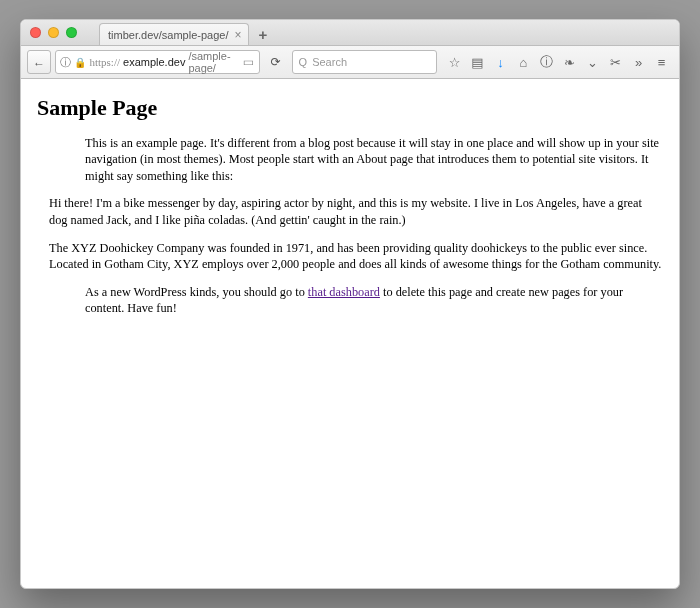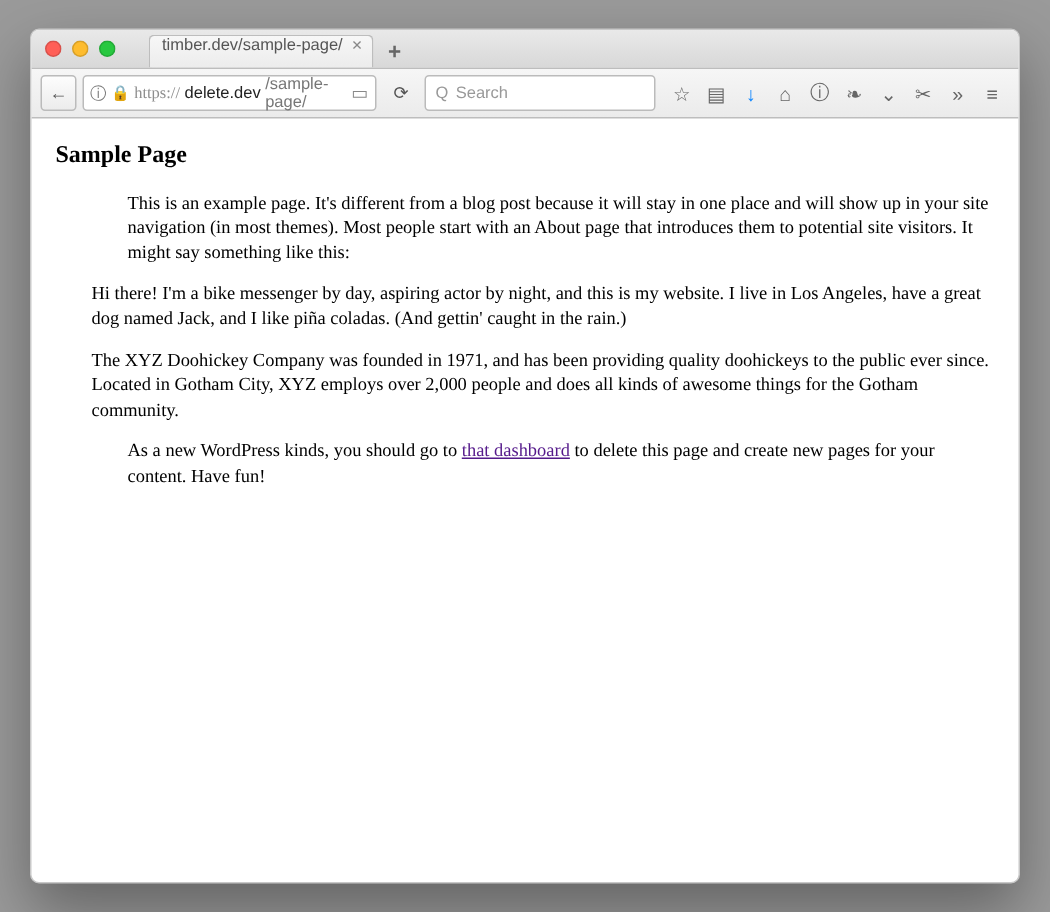--- a/index.html
+++ b/index.html
@@ -51,21 +51,21 @@
       height: 100%;
     }
     .tab {
       height: 22px;
       background: linear-gradient(#f7f7f7,#ececec);
       border: 1px solid #bdbdbd;
       border-bottom: none;
       border-top-left-radius: 4px;
       border-top-right-radius: 4px;
       display: flex;
-      align-items: flex-start;
+      align-items: center;
       padding: 0 6px 0 8px;
       font-size: 11px;
       color: #555;
       min-width: 150px;
       gap: 6px;
     }
     .tab-close { color:#888; font-size:12px; line-height:1; cursor:default; }
     .newtab {
       width: 20px; height: 20px;
       display:flex;align-items:center;justify-content:center;
@@ -137,27 +137,27 @@
       flex:1;
       padding: 14px 16px;
       font-family: Georgia, "Times New Roman", serif;
       font-size: 12.3px;
       color:#000;
       overflow:auto;
       line-height:1.35;
     }
     .content h1 {
       font-family: Georgia, "Times New Roman", serif;
-      font-size: 16px;
+      font-size: 22px;
       font-weight: bold;
       margin-bottom: 12px;
     }
     .content p { margin-bottom: 11px; margin-left: 48px; }
     .content blockquote {
-      margin: 0 0 11px 24px;
+      margin: 0 0 11px 12px;
       padding: 0;
     }
     .content a { color: #551a8b; text-decoration: underline; }
   </style>
 </head>
 <body>
 
 <div class="window">
 
   <div class="titlebar">
@@ -174,21 +174,21 @@
       <div class="newtab">+</div>
     </div>
   </div>
 
   <div class="toolbar">
     <div class="navbtn">←</div>
     <div class="urlbar">
       <span>ⓘ</span>
       <span class="lock">🔒</span>
       <span class="proto">https://</span>
-        <span class="host">delete.dev</span>
+        <span class="host">example.dev</span>
         <span class="path">/sample-page/</span>
       <span style="flex:1"></span>
       <span class="readerbtn">▭</span>
     </div>
     <div class="navbtn" style="border:none;background:none">⟳</div>
     <div class="searchbar">
       <span>Q</span>
       <span>Search</span>
     </div>
     <div class="righticons">

